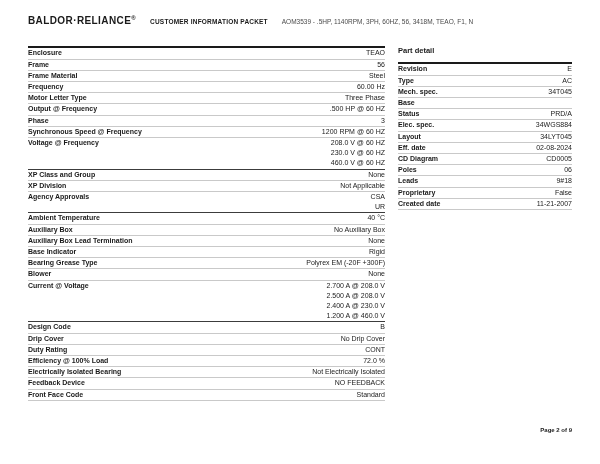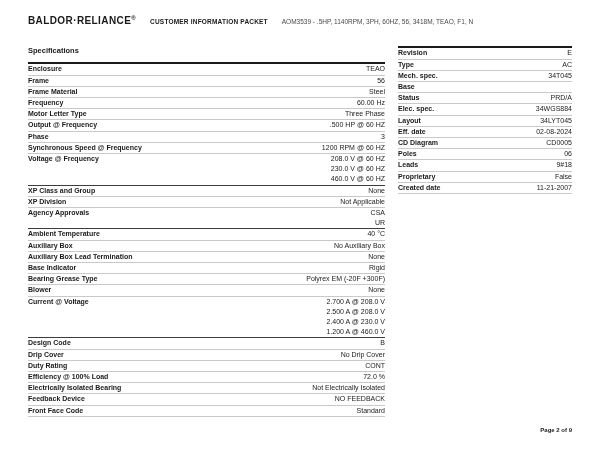--- a/index.html
+++ b/index.html
@@ -61,21 +61,20 @@
   <div class="header">
     <div class="logo">
       <span>BALDOR</span><span>·</span><span class="reliance">RELIANCE</span><span class="tm">®</span>
     </div>
     <div class="doc-type">CUSTOMER INFORMATION PACKET</div>
     <div class="part-desc">AOM3539 - .5HP, 1140RPM, 3PH, 60HZ, 56, 3418M, TEAO, F1, N</div>
   </div>
 
   <div class="main">
     <div class="col-left">
-      <div class="section-title">Specifications</div>
       <div class="spec-table" id="spec-table">
           <div class="spec-row">
             <div class="row-label">Enclosure</div>
             <div class="row-values">
               <div class="value-line">TEAO</div>
             </div>
           </div>
           <div class="spec-row">
             <div class="row-label">Frame</div>
             <div class="row-values">
@@ -228,20 +227,21 @@
           </div>
           <div class="spec-row">
             <div class="row-label">Front Face Code</div>
             <div class="row-values">
               <div class="value-line">Standard</div>
             </div>
           </div>
         </div>
     </div>
     <div class="col-right">
+      <div class="section-title">Part detail</div>
       <div class="spec-table" id="part-table">
           <div class="spec-row">
             <div class="row-label">Revision</div>
             <div class="row-values">
               <div class="value-line">E</div>
             </div>
           </div>
           <div class="spec-row">
             <div class="row-label">Type</div>
             <div class="row-values">

